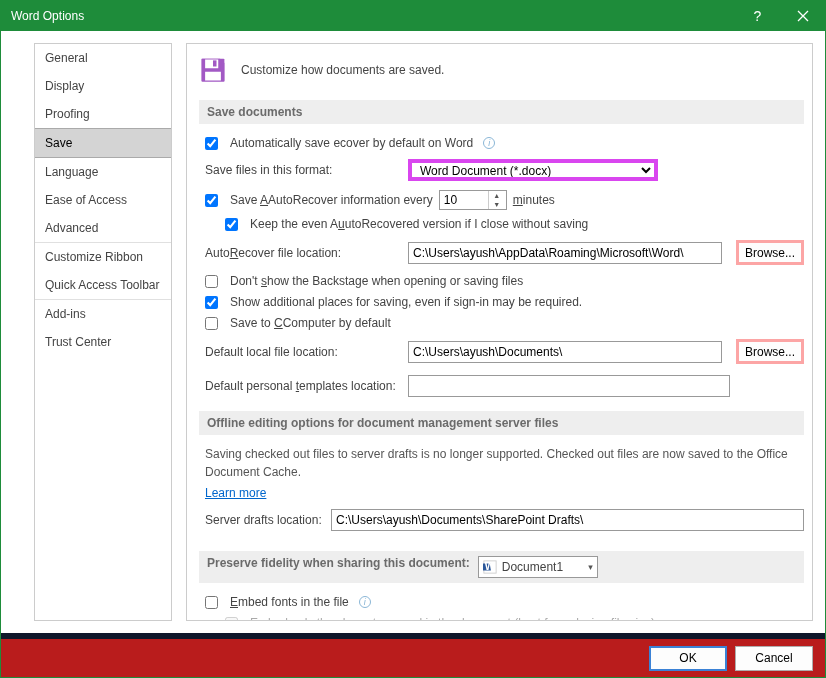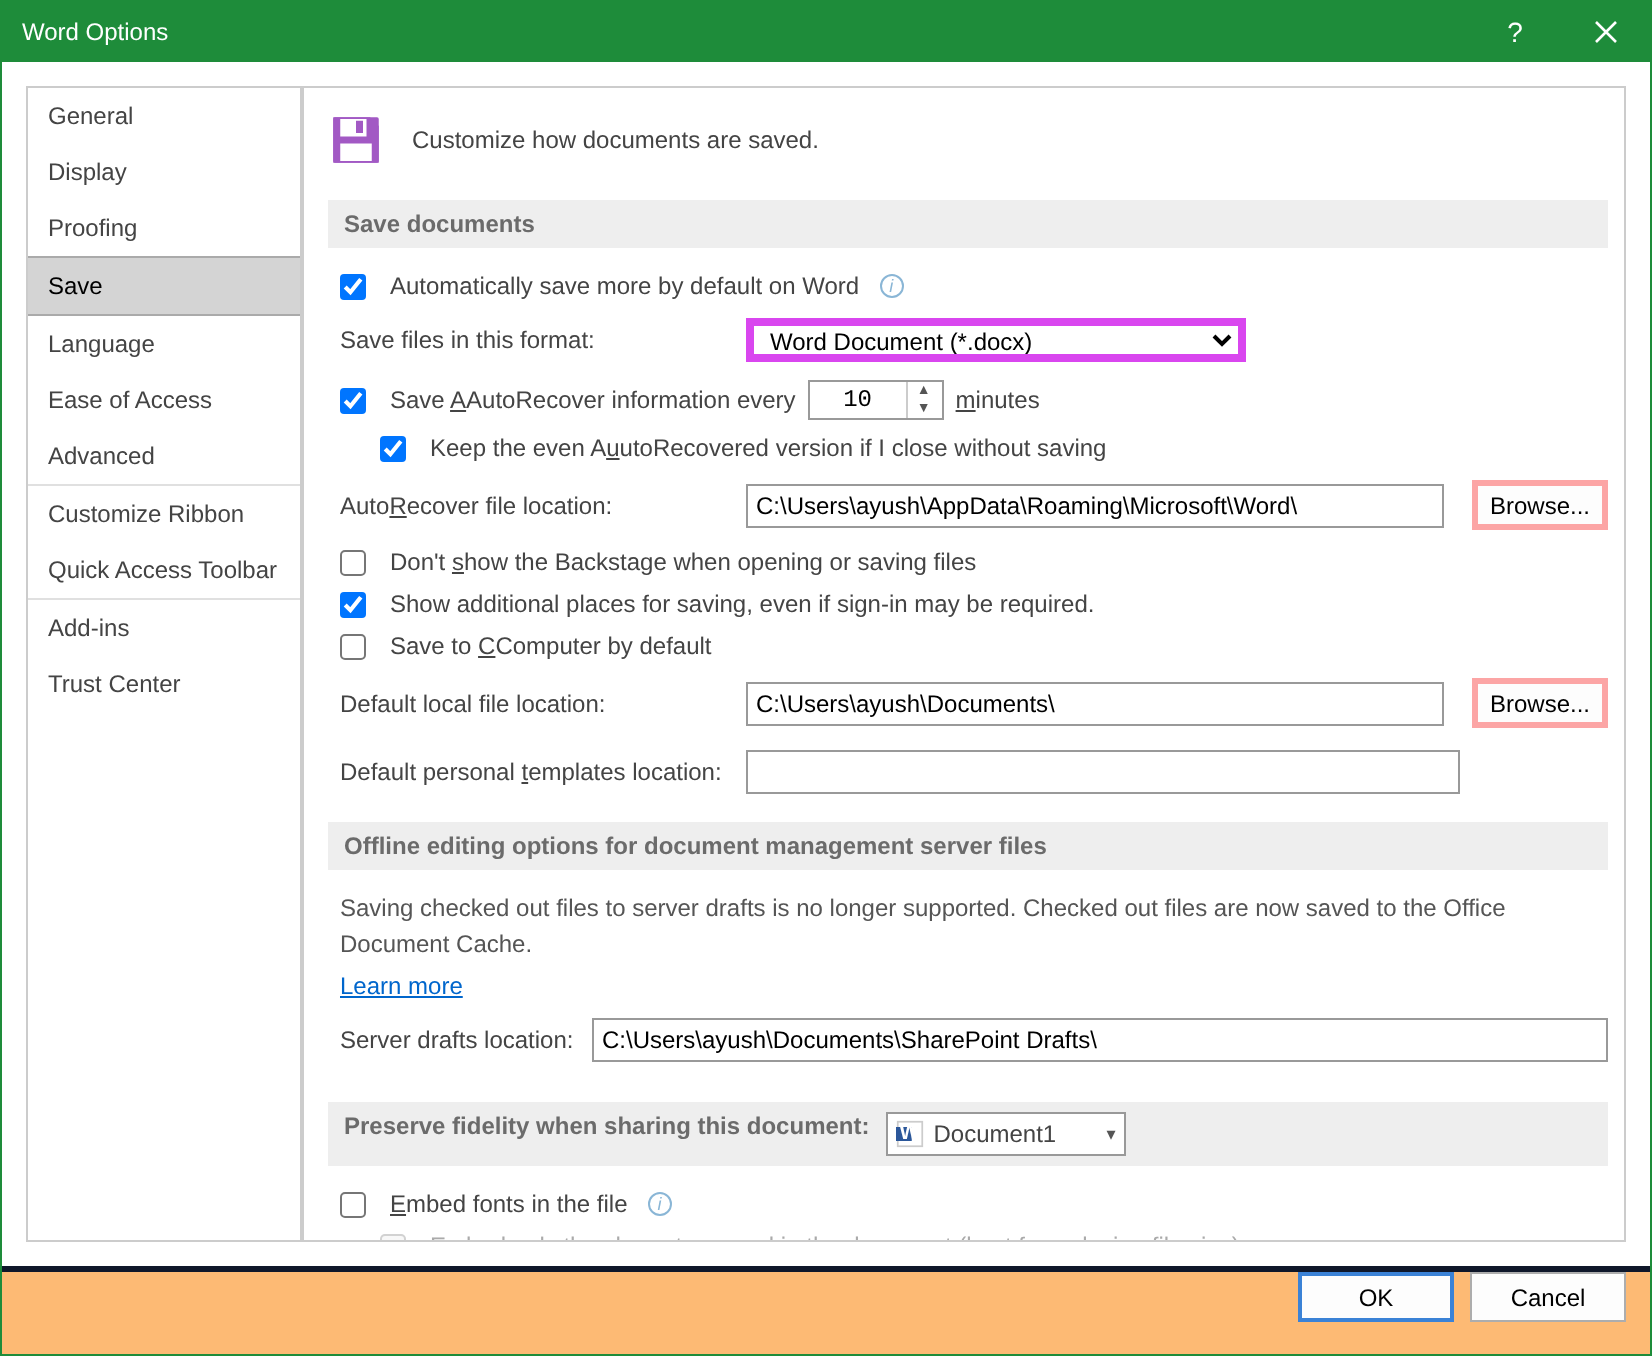--- a/index.html
+++ b/index.html
@@ -1,46 +1,46 @@
 <!DOCTYPE html>
 <html><head>
 <meta charset="utf-8">
 <style>
 * { box-sizing: border-box; margin: 0; padding: 0; font-family: "Segoe UI", Tahoma, sans-serif; font-size: 12px; }
 body { background: #fff; width: 826px; height: 678px; display: flex; flex-direction: column; border: 1px solid #1e8c3a; }
 .titlebar { background: #1e8c3a; color: #fff; height: 30px; display: flex; align-items: center; padding: 0 0 0 10px; font-size: 12px; }
 .titlebar .title { flex: 1; }
 .titlebar .tb-btn { width: 45px; height: 30px; display: flex; align-items: center; justify-content: center; font-size: 14px; cursor: pointer; }
-.main { flex: 1; display: flex; padding: 12px; overflow: hidden; }
+.main { flex: 1; display: flex; padding: 12px; gap: 14px; overflow: hidden; margin-left: 21px; }
 .sidebar { width: 138px; border: 1px solid #ccc; display: flex; flex-direction: column; background: #fff; }
 .sidebar .item { padding: 7px 10px; color: #444; cursor: pointer; }
 .sidebar .item.selected { background: #d4d4d4; border-top: 1px solid #aaa; border-bottom: 1px solid #aaa; color: #000; }
 .sidebar .sep { height: 1px; background: #e0e0e0; margin: 0; }
 .content { flex: 1; border: 1px solid #ccc; overflow-y: auto; padding: 12px 8px 12px 12px; color: #444; }
 .hdr-row { display: flex; align-items: center; gap: 14px; margin-bottom: 16px; }
 .save-icon-lg { width: 28px; height: 28px; }
 .section-title { background: #eeeeee; padding: 5px 8px; font-weight: bold; color: #6b6b6b; margin: 10px 0 10px 0; font-size: 12px; }
 .preserve-bar { background: #eeeeee; padding: 5px 8px; display: flex; align-items: flex-start; gap: 8px; margin: 16px 0 10px 0; }
 .preserve-bar .lbl { font-weight: bold; color: #6b6b6b; }
 .row { display: flex; align-items: center; padding: 2px 0 2px 6px; margin: 3px 0; gap: 6px; }
 .indent { margin-left: 20px; }
 input[type=checkbox] { width: 13px; height: 13px; margin-right: 6px; }
 .label-row { padding: 4px 0 4px 6px; display: flex; align-items: center; margin: 3px 0; gap: 8px; }
 .field-label { min-width: 195px; }
 input[type=text].txt { border: 1px solid #999; height: 22px; padding: 0 4px; background: #fff; }
 select.sel { border: 4px solid #d946ef; height: 22px; padding: 0 4px; background: #fff; }
 .spin { display: inline-flex; width: 68px; border: 1px solid #999; height: 20px; align-items: center; }
-.spin input { border: none; width: 48px; text-align: center; padding: 0 4px; font-family: Liberation Mono, monospace; }
+.spin input { border: none; width: 48px; text-align: left; padding: 0 4px; }
 .spin .arrows { display: flex; flex-direction: column; border-left: 1px solid #ccc; }
 .spin .arrow { width: 16px; height: 9px; font-size: 7px; text-align: center; line-height: 9px; cursor: pointer; color: #555; }
 .browse { width: 68px; height: 25px; border: 3px solid #fca5a5; background: #fdfdfd; cursor: pointer; margin-left: 6px; }
 .link { color: #0066cc; text-decoration: underline; cursor: pointer; }
 .info-icon { display: inline-block; width: 12px; height: 12px; border: 1px solid #8ab6d6; border-radius: 50%; color: #8ab6d6; font-size: 9px; text-align: center; line-height: 11px; margin-left: 4px; font-style: italic; }
 .note { color: #555; padding: 0 6px; line-height: 1.5; }
-.footer { background: #fdba74; height: 44px; display: flex; align-items: flex-start; justify-content: flex-end; padding: 0 12px; gap: 8px; border-top: 3px solid #0f172a; }
+.footer { background: #b91c1c; height: 44px; display: flex; align-items: center; justify-content: flex-end; padding: 0 12px; gap: 8px; border-top: 6px solid #0f172a; }
 .footer button { width: 78px; height: 25px; border: 1px solid #adadad; background: #fdfdfd; cursor: pointer; }
 .footer button.primary { border: 2px solid #3b82d6; }
 .disabled, .disabled * { color: #aaa !important; }
 .underline { text-decoration: underline; }
 .docsel { border: 1px solid #999; height: 22px; display: inline-flex; align-items: center; padding: 0 16px 0 4px; gap: 5px; background: #fff; position: relative; min-width: 120px; cursor: pointer; }
 .docsel::after { content: "▾"; position: absolute; right: 4px; font-size: 9px; color: #555; }
 .docicon { width: 14px; height: 14px; }
 </style>
 </head>
 <body>
@@ -81,21 +81,21 @@
         <rect x="16" y="5" width="4" height="7" fill="#a259c4"></rect>
         <rect x="7" y="18" width="18" height="10" fill="#fff"></rect>
       </svg>
       <span>Customize how documents are saved.</span>
     </div>
 
     <div class="section-title">Save documents</div>
 
     <div class="row">
       <input type="checkbox" checked="" style="">
-      <span>Automatically save more by default on Word</span>
+      <span>Automatically save ecover by default on Word</span>
       <span class="info-icon">i</span>
     </div>
 
     <div class="label-row">
       <span class="field-label">Save files in this format:</span>
       <select class="sel" style="width:250px">
         <option>Word Document (*.docx)</option>
       </select>
     </div>
 

